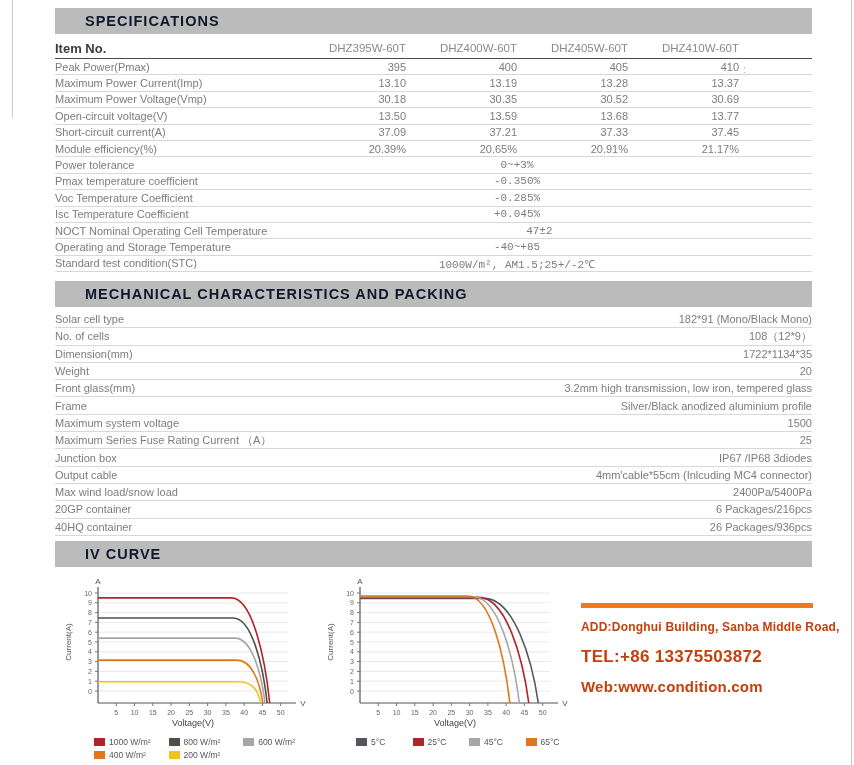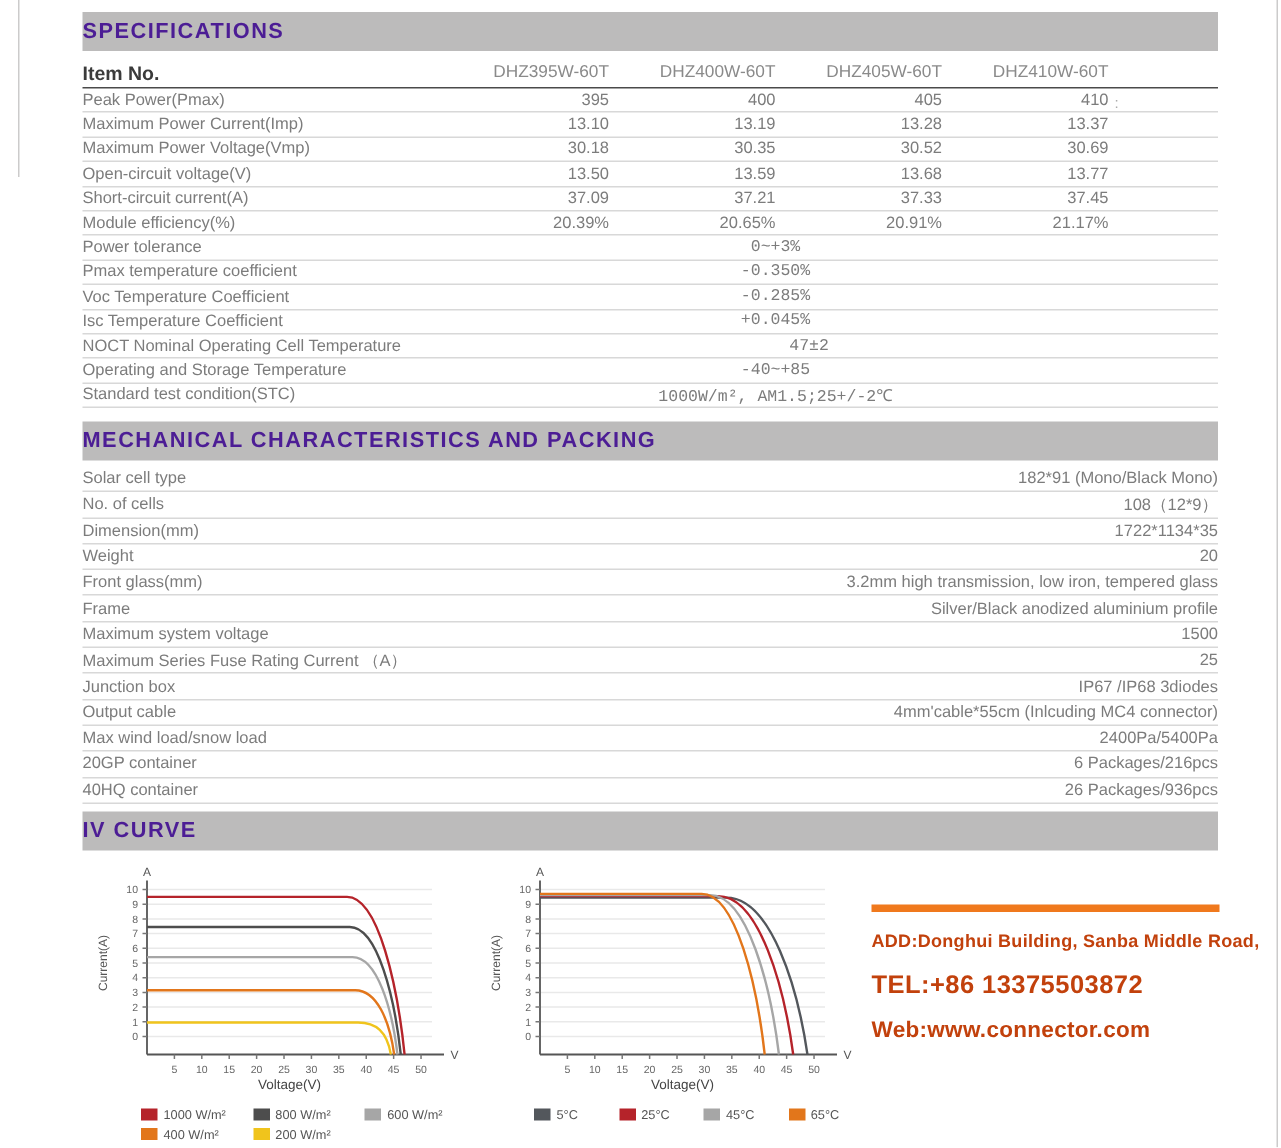--- a/index.html
+++ b/index.html
@@ -2,22 +2,22 @@
 <html><head>
 <meta charset="utf-8">
 <style>
   html,body{margin:0;padding:0;background:#fff;}
   #page{position:relative;width:854px;height:765px;background:#fff;overflow:hidden;
         font-family:"Liberation Sans","DejaVu Sans",sans-serif;}
   .vline{position:absolute;width:1px;background:#cccbcb;}
   #right-line{left:851px;top:0;height:765px;}
   #left-line{left:12px;top:0;height:118px;}
   .section-bar{position:absolute;left:55px;width:757px;height:26px;background:#bcbbbb;}
-  .section-title{display:block;line-height:26px;font-size:14.5px;font-weight:bold;
-                 letter-spacing:1px;color:#4c1d95;}
+  .section-title{display:block;line-height:26px;padding-left:30px;font-size:14.5px;font-weight:bold;
+                 letter-spacing:1px;color:#0f172a;}
   
   #spec-table{position:absolute;left:55px;top:38px;width:757px;font-size:11px;color:#7c7c7c;}
   .spec-row{display:flex;align-items:center;height:15.4px;border-bottom:1px solid #d8d8d8;}
   .spec-head{height:20px;border-bottom:1.5px solid #4a4a4a;}
   .spec-label{flex:0 0 190px;white-space:nowrap;}
   .spec-head .spec-label{font-size:13px;font-weight:bold;color:#3b3b3b;}
   .spec-cell{flex:0 0 111px;text-align:right;white-space:nowrap;}
   .spec-cell:nth-of-type(2){margin-left:50px;}
   .spec-head .spec-cell{color:#8a8a8a;font-size:11.5px;}
   .spec-merged{flex:0 0 444px;margin-left:50px;text-align:center;white-space:nowrap;font-family:Liberation Mono, monospace;}
@@ -365,15 +365,15 @@
         <div class="legend-item w4">
           <span class="swatch" style="background: rgb(226, 118, 27);"></span>
           <span class="legend-label">65°C</span>
         </div>
       </div></div>
 
   <div id="contact">
     <div id="contact-bar"></div>
     <div class="addr-line">ADD:Donghui Building, Sanba Middle Road,</div>
     <div class="tel-line">TEL:+86 13375503872</div>
-    <div class="web-line">Web:www.connector.com</div>
+    <div class="web-line">Web:www.condition.com</div>
   </div>
 </div>
 
 </body></html>

